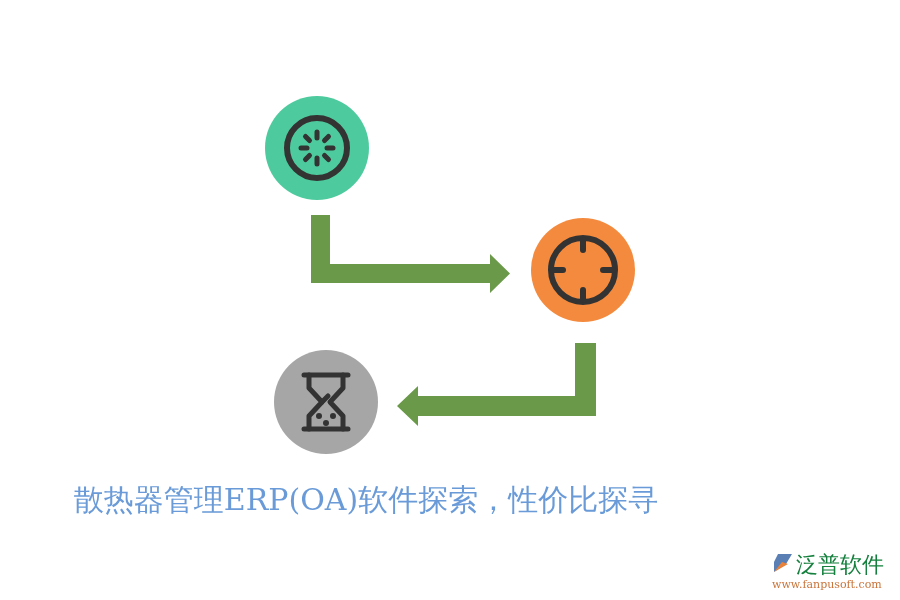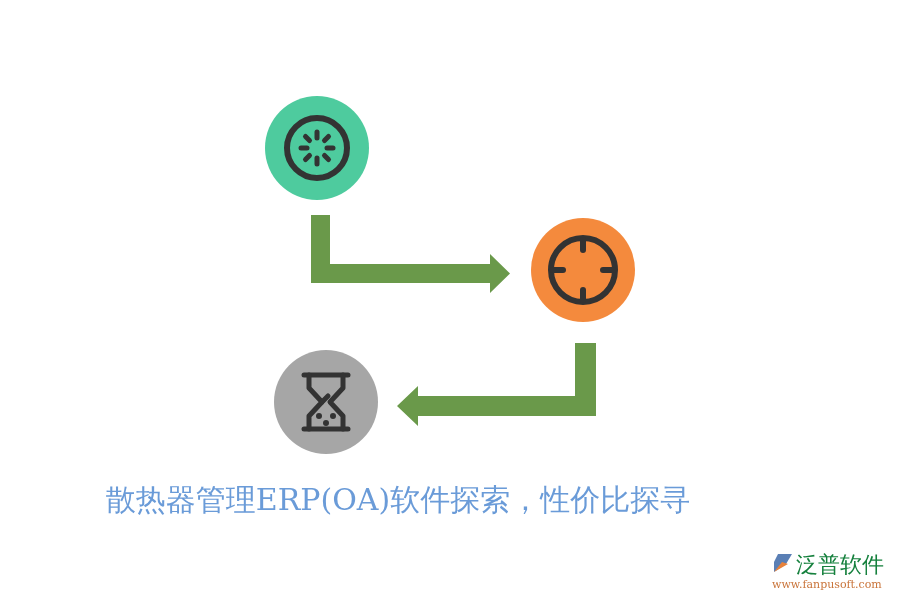--- a/index.html
+++ b/index.html
@@ -1,20 +1,20 @@
 <!DOCTYPE html>
 <html><head>
   <meta charset="utf-8">
   <style>
     html, body { margin: 0; padding: 0; }
     body { width: 900px; height: 600px; background: #ffffff; position: relative; overflow: hidden; font-family: "DejaVu Sans", sans-serif; }
     .abs { position: absolute; }
     .node { position: absolute; width: 104px; height: 104px; border-radius: 50%; }
     .node svg { position: absolute; left: 0; top: 0; }
-    #caption { position: absolute; left: 0; width: 732px; top: 480px; text-align: center; font-family: "DejaVu Serif", serif; font-size: 30px; color: #6a9bd8; letter-spacing: 0px; white-space: nowrap; margin-left: 32px; }
+    #caption { position: absolute; left: 0; width: 732px; top: 480px; text-align: center; font-family: "DejaVu Serif", serif; font-size: 30px; color: #6a9bd8; letter-spacing: 0px; white-space: nowrap; }
     #logo { position: absolute; left: 766px; top: 550px; width: 130px; height: 45px; }
     #logo .brand { position: absolute; left: 30px; top: 0px; font-family: "DejaVu Sans", sans-serif; font-size: 22px; color: #15803d; }
     #logo .url { position: absolute; left: 6px; top: 28px; font-family: "DejaVu Serif", serif; font-size: 11px; color: #c9743a; white-space: nowrap; text-align: center; }
   </style>
 </head>
 <body>
 
 <div class="node" style="left:265px; top:96px; background:#4ecb9e;">
   <svg width="104" height="104" viewBox="0 0 104 104">
     <circle cx="52" cy="52" r="30" fill="none" stroke="#333" stroke-width="6"></circle>

